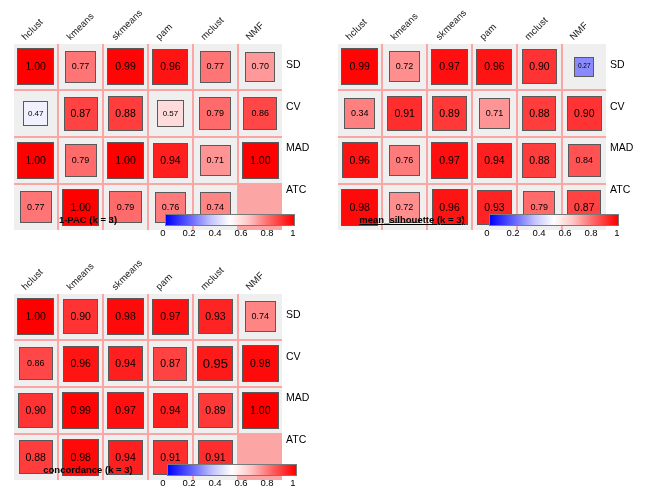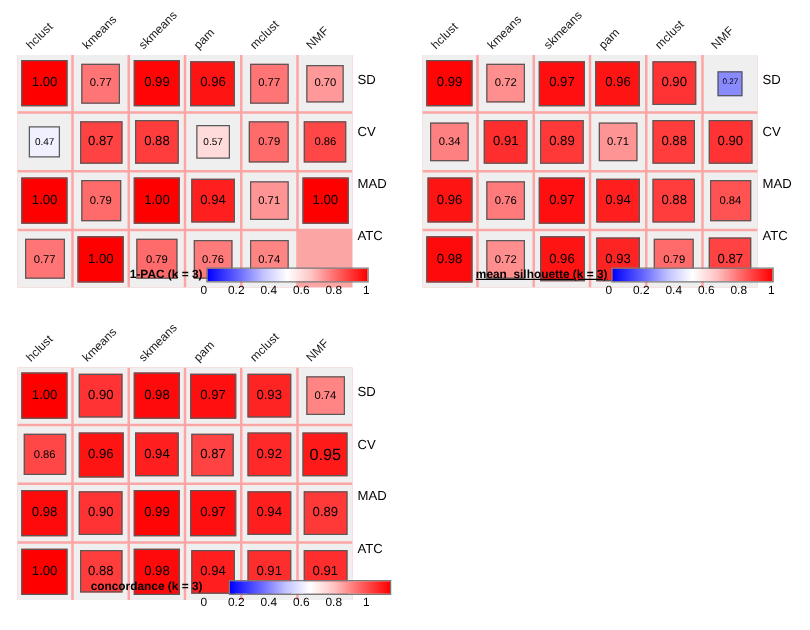--- a/index.html
+++ b/index.html
@@ -100,21 +100,21 @@
   }
   .legend-row {
     display: flex;
     align-items: center;
     height: 13px;
   }
   .legend-title {
     font-size: 9.5px;
     font-weight: bold;
     color: #000000;
-    text-align: right;
+    text-align: center;
     white-space: nowrap;
   }
   .legend-bar {
     height: 12px;
     width: 130px;
     border: 0.7px solid #7a7a7a;
     box-sizing: border-box;
     background: linear-gradient(to right,
         #0000ff 0%,
         #6a6aff 20%,
@@ -379,23 +379,20 @@
       </div>
       <div class="cell" title="CV / kmeans = 0.96">
         <div class="sq" style="width: 36.08px; height: 36.08px; background: rgb(255, 20, 20); font-size: 10.5px;">0.96</div>
       </div>
       <div class="cell" title="CV / skmeans = 0.94">
         <div class="sq" style="width: 35.62px; height: 35.62px; background: rgb(255, 31, 31); font-size: 10.5px;">0.94</div>
       </div>
       <div class="cell" title="CV / pam = 0.87">
         <div class="sq" style="width: 34.01px; height: 34.01px; background: rgb(255, 66, 66); font-size: 10.5px;">0.87</div>
       </div>
-      <div class="cell" title="CV / mclust = 0.92">
-        <div class="sq" style="width: 35.16px; height: 35.16px; background: rgb(255, 41, 41); font-size: 10.5px;">0.92</div>
-      </div>
       <div class="cell" title="CV / NMF = 0.95">
         <div class="sq" style="width: 35.85px; height: 35.85px; background: rgb(255, 26, 26); font-size: 13px;">0.95</div>
       </div>
       <div class="cell" title="MAD / hclust = 0.98">
         <div class="sq" style="width: 36.54px; height: 36.54px; background: rgb(255, 10, 10); font-size: 10.5px;">0.98</div>
       </div>
       <div class="cell" title="MAD / kmeans = 0.90">
         <div class="sq" style="width: 34.7px; height: 34.7px; background: rgb(255, 51, 51); font-size: 10.5px;">0.90</div>
       </div>
       <div class="cell" title="MAD / skmeans = 0.99">
@@ -430,21 +427,21 @@
       </div>
     </div>
     <div class="rowlabels">
       <div class="rowlabel">SD</div>
       <div class="rowlabel">CV</div>
       <div class="rowlabel">MAD</div>
       <div class="rowlabel">ATC</div>
     </div>
     <div class="legend">
       <div class="legend-row">
-        <div class="legend-title" style="width: 148px; padding-right: 21px;">concordance (k = 3)</div>
+        <div class="legend-title" style="width: 148px; padding-right: 5px;">concordance (k = 3)</div>
         <div class="legend-bar"></div>
       </div>
       <div class="legend-ticks" style="margin-left: 149px;">
         <div class="legend-tick" style="left: 0px;">0</div>
         <div class="legend-tick" style="left: 26px;">0.2</div>
         <div class="legend-tick" style="left: 52px;">0.4</div>
         <div class="legend-tick" style="left: 78px;">0.6</div>
         <div class="legend-tick" style="left: 104px;">0.8</div>
         <div class="legend-tick" style="left: 130px;">1</div>
       </div>

